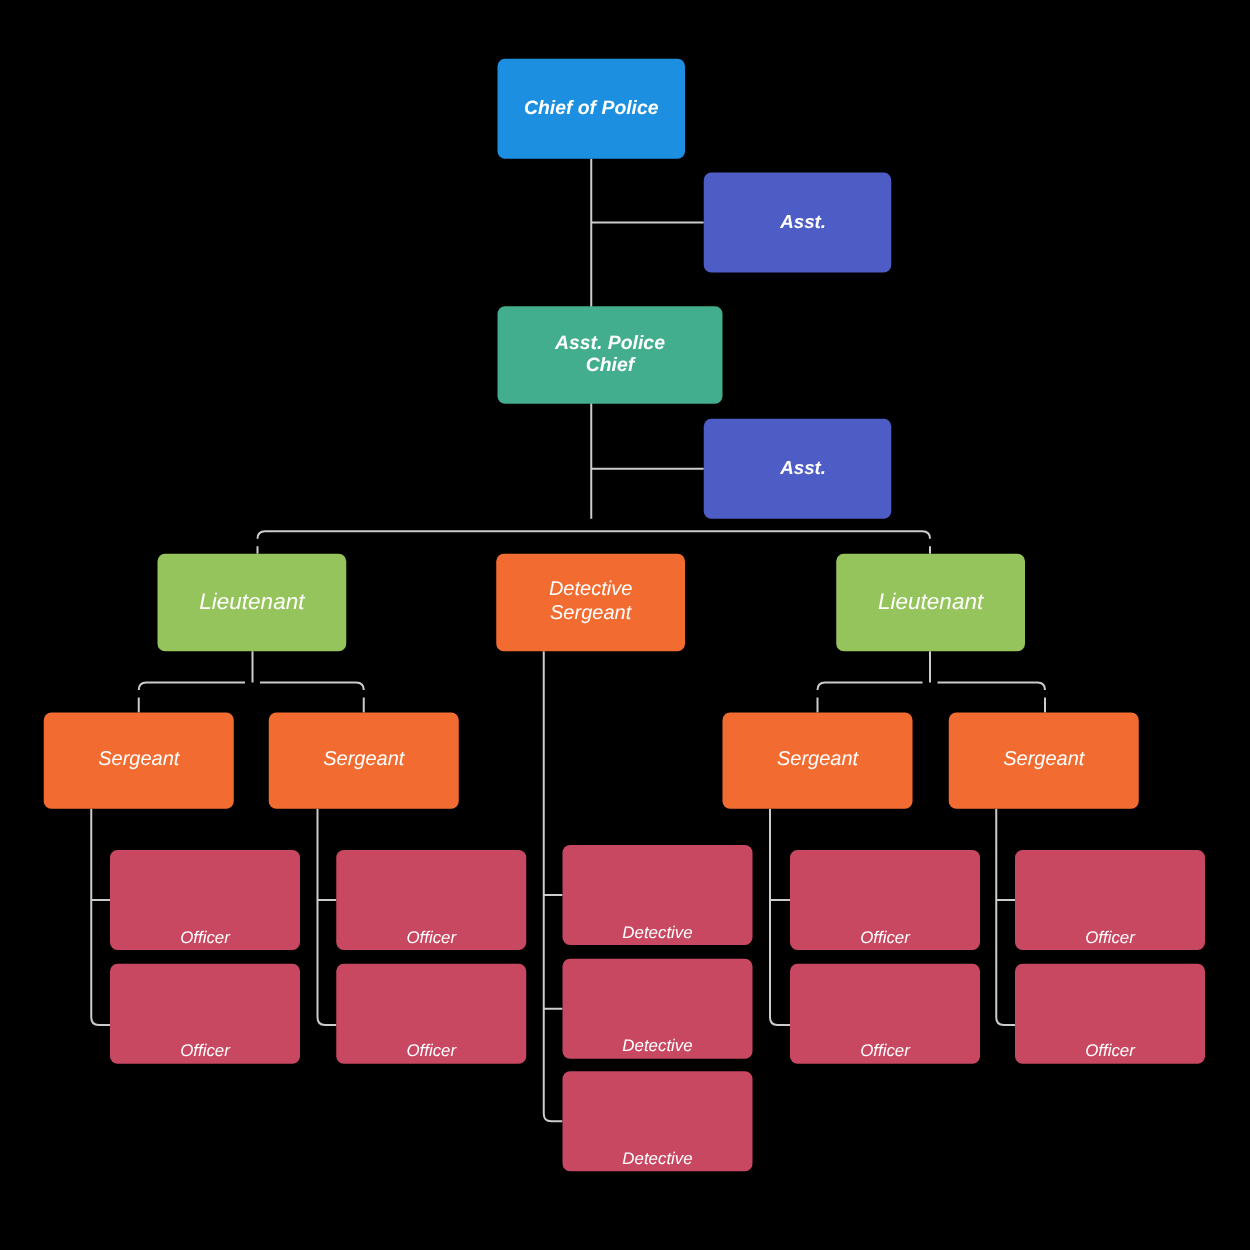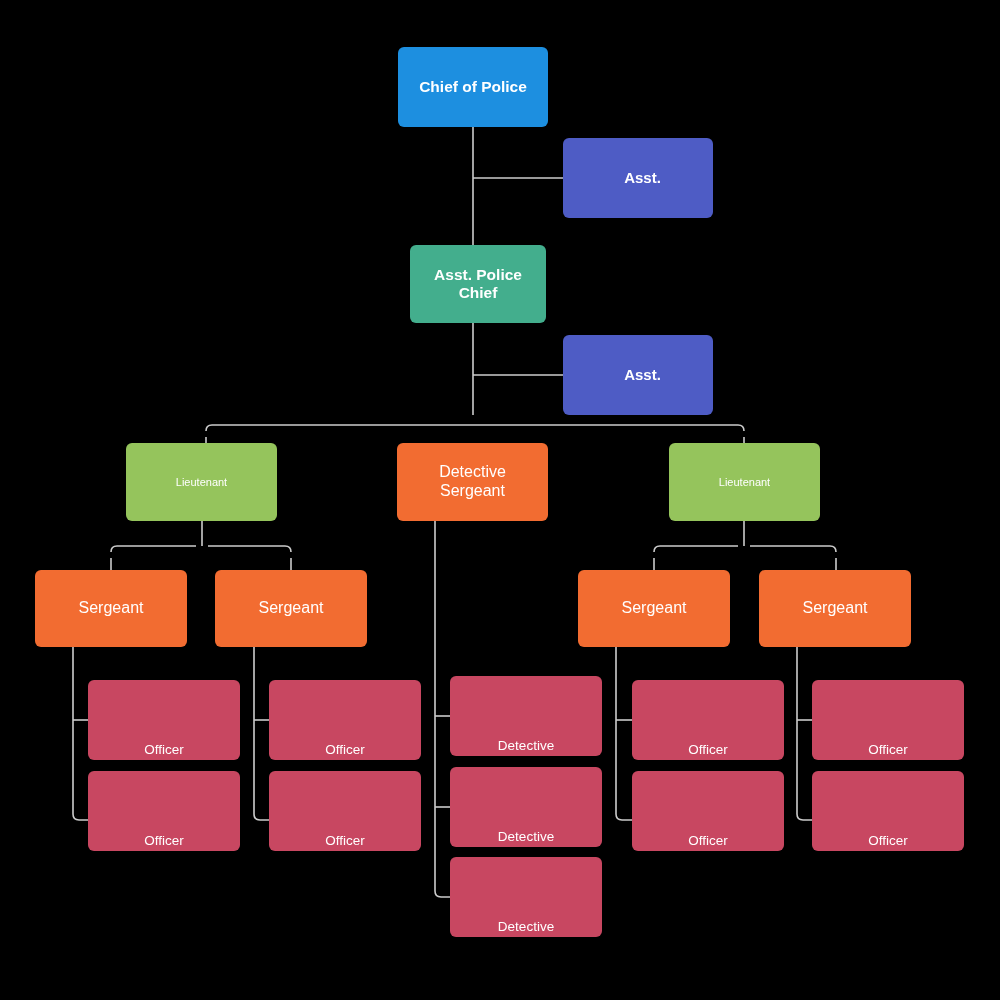--- a/index.html
+++ b/index.html
@@ -26,25 +26,25 @@
     align-items: center;
     justify-content: center;
     text-align: center;
     border-radius: 6px;
     color: #ffffff;
     line-height: 1.18;
     z-index: 2;
     padding: 2px 6px;
     white-space: pre-line;
   }
-  .node-label { display: block; }
+  .node-label { display: block; font-style: italic; }
   .t-chief      { font-size: 15.5px; font-weight: bold; }
   .t-asst       { font-size: 15px;   font-weight: bold; padding-left: 15px; }
   .t-apc        { font-size: 15.5px; font-weight: bold; }
-  .t-lt         { font-size: 11px;   font-weight: normal; }
+  .t-lt         { font-size: 18px;   font-weight: normal; }
   .t-detsgt     { font-size: 16px;   font-weight: normal; }
   .t-sgt        { font-size: 16px;   font-weight: normal; }
   .t-officer    { font-size: 13.5px; font-weight: normal; align-items: flex-end; }
 </style>
 </head>
 <body>
 
 <div id="chart-canvas">
 
   <svg id="connectors" viewBox="0 0 1000 1000" preserveAspectRatio="none" aria-hidden="true">
@@ -72,21 +72,21 @@
       <path d="M 616 720 L 632 720" fill="none" stroke="#cccccc" stroke-width="1.6" stroke-linecap="butt"></path>
       <path d="M 797 647 L 797 814 Q 797 820 803 820 L 812 820" fill="none" stroke="#cccccc" stroke-width="1.6" stroke-linecap="butt"></path>
       <path d="M 797 720 L 812 720" fill="none" stroke="#cccccc" stroke-width="1.6" stroke-linecap="butt"></path>
       <path d="M 435 521 L 435 891 Q 435 897 441 897 L 450 897" fill="none" stroke="#cccccc" stroke-width="1.6" stroke-linecap="butt"></path>
       <path d="M 435 716 L 450 716" fill="none" stroke="#cccccc" stroke-width="1.6" stroke-linecap="butt"></path>
       <path d="M 435 807 L 450 807" fill="none" stroke="#cccccc" stroke-width="1.6" stroke-linecap="butt"></path>
     </svg>
 
 <div class="node t-chief" style="left: 398px; top: 47px; width: 150px; height: 80px; background: rgb(29, 143, 224);"><span class="node-label">Chief of Police</span></div>
     <div class="node t-asst" style="left: 563px; top: 138px; width: 150px; height: 80px; background: rgb(78, 92, 197);"><span class="node-label">Asst.</span></div>
-    <div class="node t-apc" style="left: 410px; top: 245px; width: 136px; height: 78px; background: rgb(67, 174, 141);"><span class="node-label">Asst. Police
+    <div class="node t-apc" style="left: 398px; top: 245px; width: 180px; height: 78px; background: rgb(67, 174, 141);"><span class="node-label">Asst. Police
 Chief</span></div>
     <div class="node t-asst" style="left: 563px; top: 335px; width: 150px; height: 80px; background: rgb(78, 92, 197);"><span class="node-label">Asst.</span></div>
     <div class="node t-lt" style="left: 126px; top: 443px; width: 151px; height: 78px; background: rgb(149, 196, 92);"><span class="node-label">Lieutenant</span></div>
     <div class="node t-detsgt" style="left: 397px; top: 443px; width: 151px; height: 78px; background: rgb(242, 108, 49);"><span class="node-label">Detective
 Sergeant</span></div>
     <div class="node t-lt" style="left: 669px; top: 443px; width: 151px; height: 78px; background: rgb(149, 196, 92);"><span class="node-label">Lieutenant</span></div>
     <div class="node t-sgt" style="left: 35px; top: 570px; width: 152px; height: 77px; background: rgb(242, 108, 49);"><span class="node-label">Sergeant</span></div>
     <div class="node t-sgt" style="left: 215px; top: 570px; width: 152px; height: 77px; background: rgb(242, 108, 49);"><span class="node-label">Sergeant</span></div>
     <div class="node t-sgt" style="left: 578px; top: 570px; width: 152px; height: 77px; background: rgb(242, 108, 49);"><span class="node-label">Sergeant</span></div>
     <div class="node t-sgt" style="left: 759px; top: 570px; width: 152px; height: 77px; background: rgb(242, 108, 49);"><span class="node-label">Sergeant</span></div>

